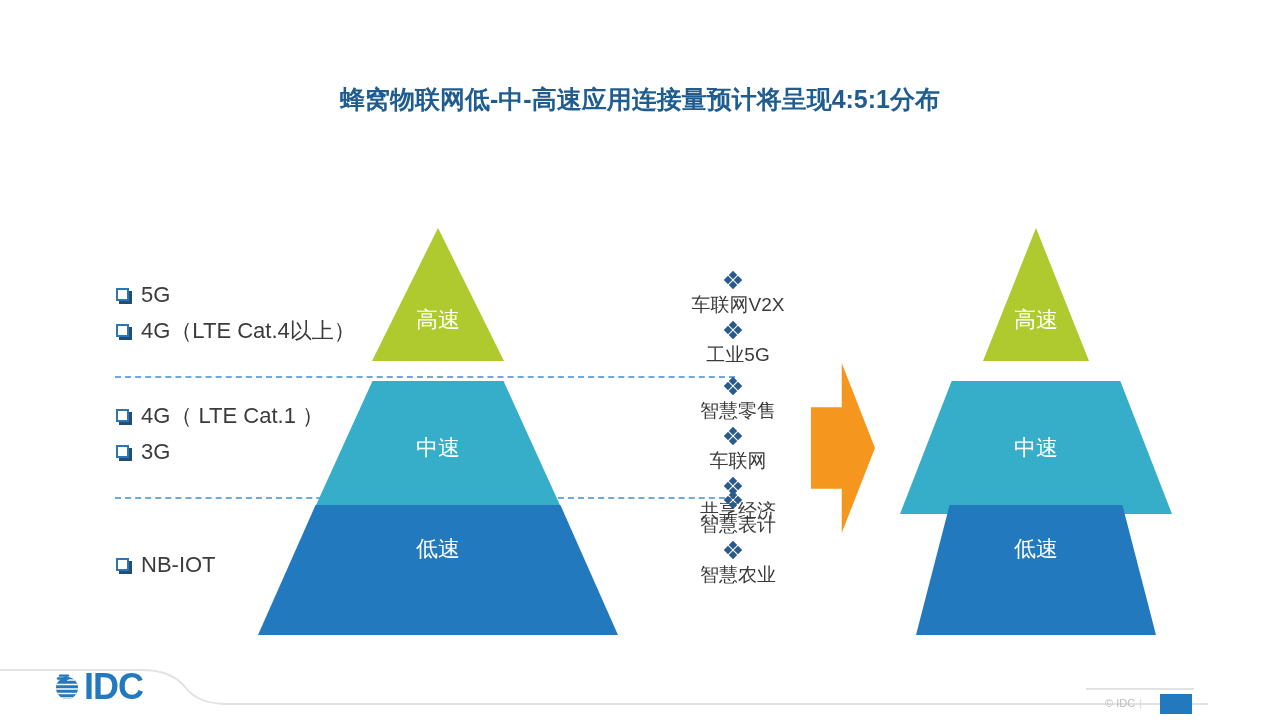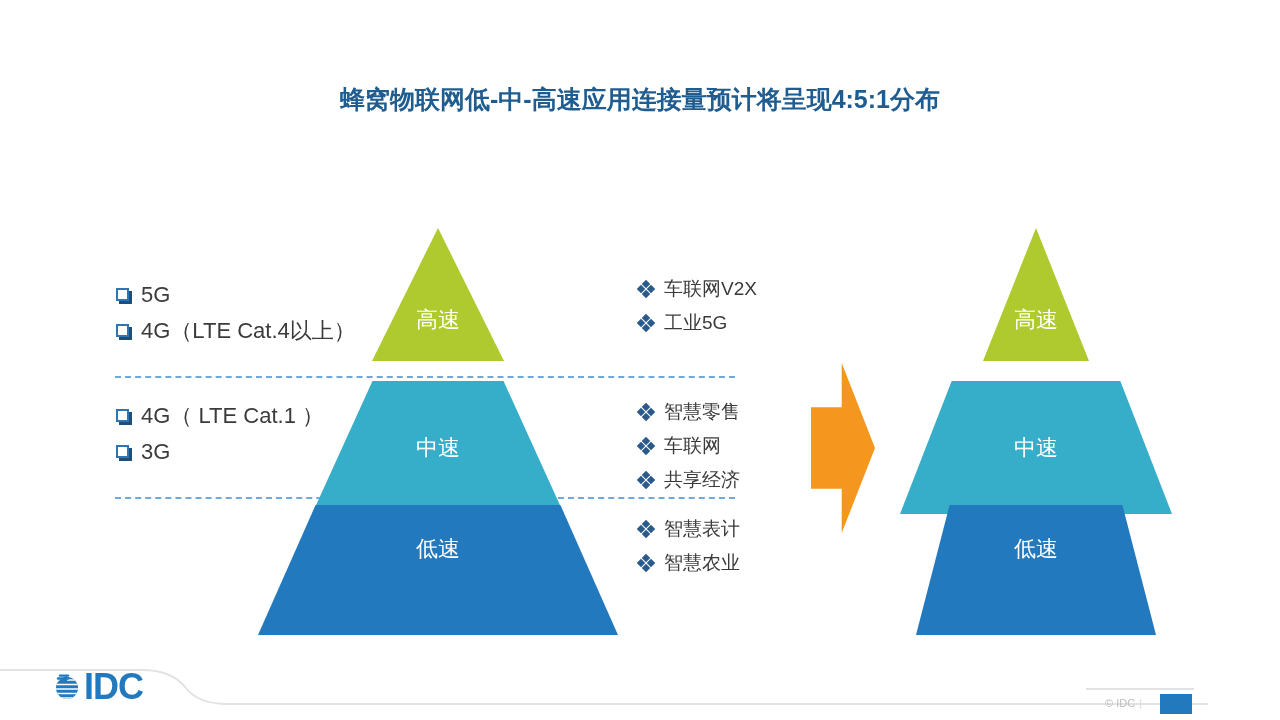--- a/index.html
+++ b/index.html
@@ -77,30 +77,31 @@
   }
   .tech-label { display: inline-block; }
 
   
   .usecase-group {
     position: absolute;
     left: 638px;
     width: 200px;
   }
   .usecase-group.u-high { top: 272px; }
-  .usecase-group.u-mid  { top: 395px; }
-  .usecase-group.u-low  { top: 512px; }
+  .usecase-group.u-mid  { top: 378px; }
+  .usecase-group.u-low  { top: 492px; }
 
   .usecase-item {
     display: flex;
     align-items: center;
     font-size: 19px;
     color: #3b3b3b;
     line-height: 34px;
     white-space: nowrap;
+    flex-direction: column;
   }
   .dia-bullet {
     position: relative;
     width: 16px;
     height: 16px;
     margin-right: 10px;
     flex: 0 0 auto;
   }
   .dia-bullet i {
     position: absolute;
@@ -268,20 +269,26 @@
     <div class="tech-item">
       <span class="sq-bullet"></span>
       <span class="tech-label">4G（ LTE Cat.1 ）</span>
     </div>
     <div class="tech-item">
       <span class="sq-bullet"></span>
       <span class="tech-label">3G</span>
     </div>
   </div>
 
+  <div class="tech-group g-low">
+    <div class="tech-item">
+      <span class="sq-bullet"></span>
+      <span class="tech-label">NB-IOT</span>
+    </div>
+  </div>
 
   <div class="pyramid" id="pyramid-left">
     <div class="tier t-high">
       <span class="tier-label">高速</span>
     </div>
     <div class="tier t-mid">
       <span class="tier-label">中速</span>
     </div>
     <div class="tier t-low">
       <span class="tier-label">低速</span>

